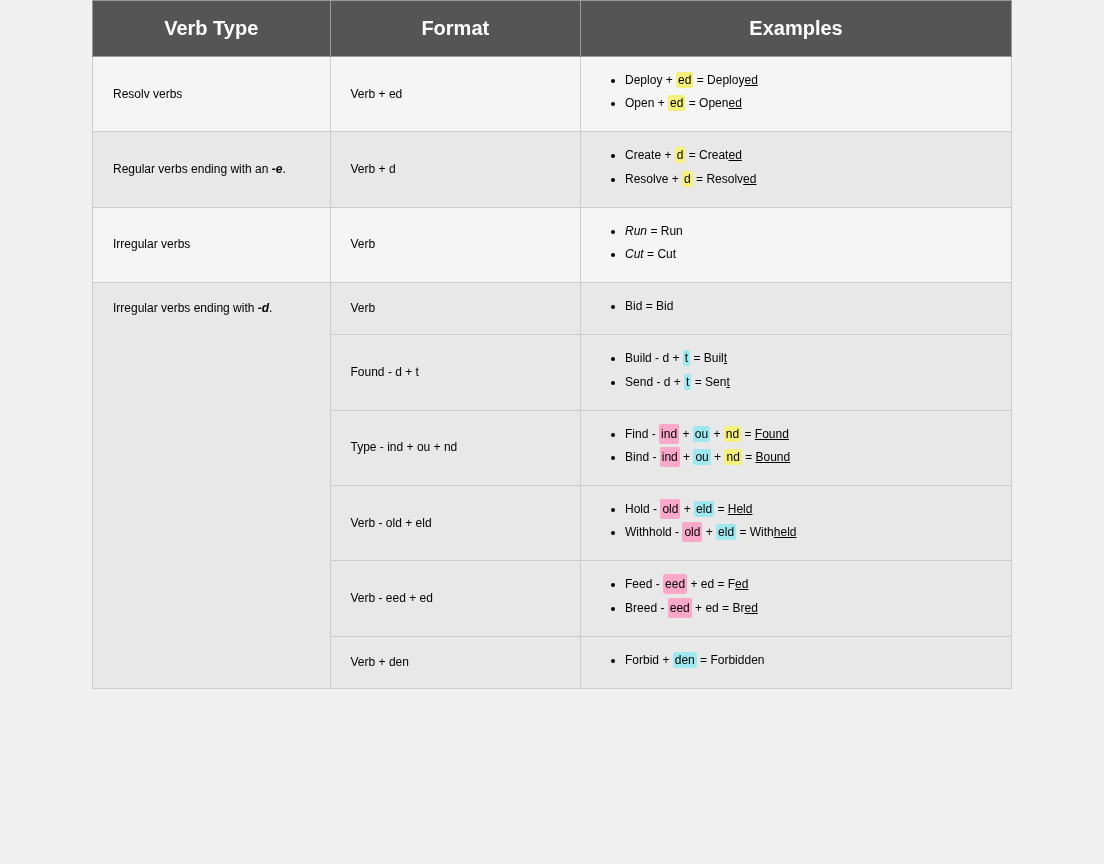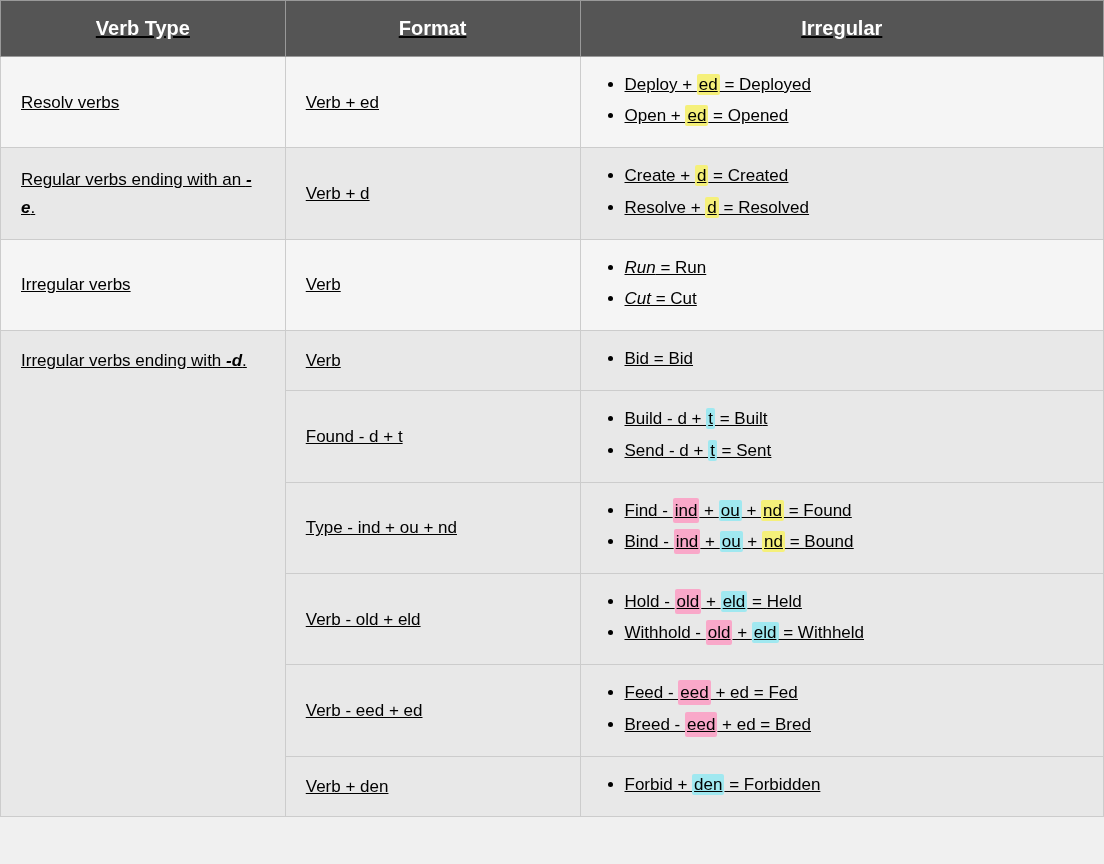--- a/index.html
+++ b/index.html
@@ -6,43 +6,42 @@
     body {
       font-family: 'Arial', sans-serif;
       background: #f0f0f0;
       display: flex;
       justify-content: center;
       align-items: flex-start;
       min-height: 864px;
       width: 1104px;
     }
     .table-container {
-      width: 1104px;
+      width: 920px;
       border-collapse: collapse;
       font-size: 18px;
-      text-decoration: underline;
     }
     table {
       width: 100%;
       border-collapse: collapse;
     }
     thead tr th {
       background-color: #555555;
       color: #ffffff;
       font-weight: bold;
       padding: 16px 20px;
       text-align: center;
       font-size: 20px;
       border: 1px solid #999;
     }
     td {
       padding: 14px 20px;
       vertical-align: middle;
       border: 1px solid #ccc;
-      font-size: 17px;
+      font-size: 12px;
       line-height: 1.6;
     }
     .row-light {
       background-color: #f5f5f5;
     }
     .row-medium {
       background-color: #e8e8e8;
     }
     .col-verb-type {
       width: 285px;
@@ -94,21 +93,21 @@
   </style>
 </head>
 <body>
 
 <div class="table-container">
   <table>
     <thead>
       <tr>
         <th class="col-verb-type">Verb Type</th>
         <th class="col-format">Format</th>
-        <th class="col-examples">Irregular</th>
+        <th class="col-examples">Examples</th>
       </tr>
     </thead>
     <tbody>
 
       <tr class="row-light">
         <td class="col-verb-type">Resolv verbs</td>
         <td class="col-format">Verb + ed</td>
         <td class="col-examples">
           <ul>
             <li>Deploy + <span class="highlight-yellow">ed</span> = Deploy<span class="underline">ed</span></li>

